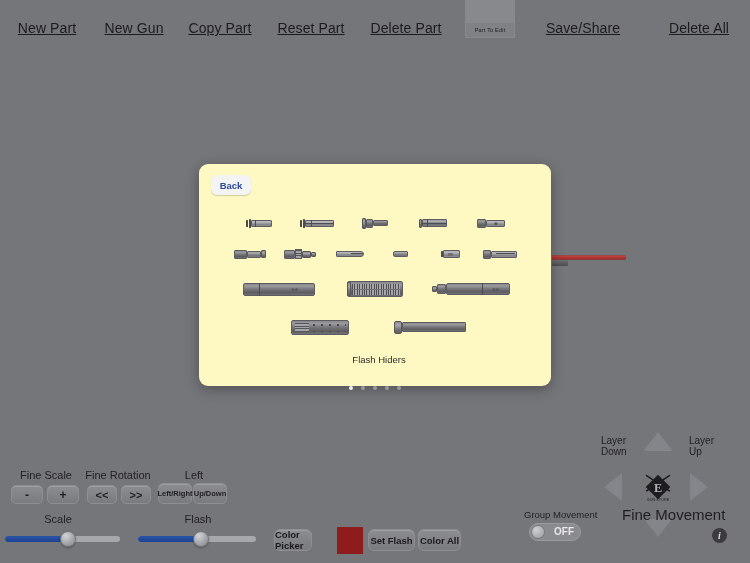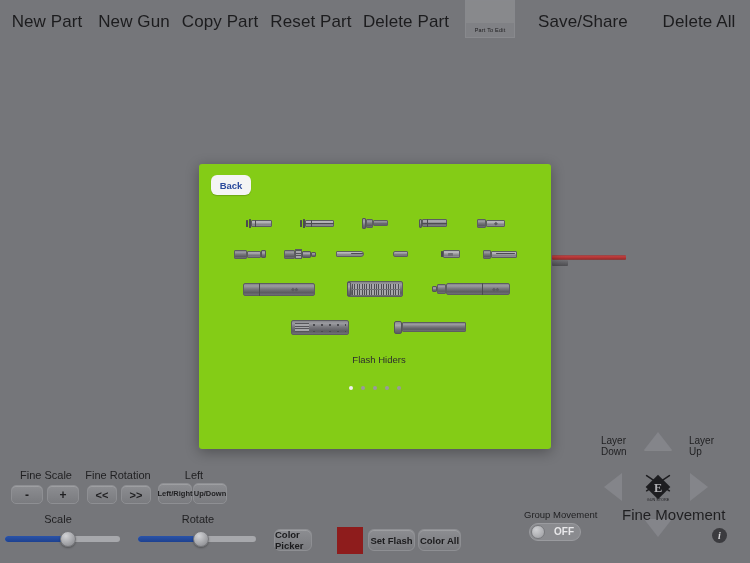--- a/index.html
+++ b/index.html
@@ -10,24 +10,25 @@
     position:relative;
     -webkit-font-smoothing:antialiased;
   }
 
   
   #topbar{
     position:absolute; left:0; top:0; width:750px; height:40px;
     background:#75767a;
   }
   .topbtn{
-    position:absolute; top:12px;
-    font-size:17px; color:#1c1c1e; letter-spacing:.1px;
+    position:absolute; top:20px;
+    font-size:14px; color:#1c1c1e; letter-spacing:.1px;
     white-space:nowrap;
     transform:translateX(-50%);
+    text-decoration:underline;
   }
   #parttoedit{
     position:absolute; left:465px; top:0px; width:50px; height:38px;
     background:#808185; border:1px solid #88898d;
   }
   #parttoedit .swatch{
     width:100%; height:22px; background:#88898c;
   }
   #parttoedit .ptlabel{
     display:block; width:100%; text-align:center;
@@ -42,23 +43,23 @@
     border-radius:1px;
   }
   #bgobj2{
     position:absolute; left:552px; top:260px; width:16px; height:6px;
     background:linear-gradient(to bottom,#6f6f73,#4d4d51);
     border-radius:1px;
   }
 
   
   #modal{
-    position:absolute; left:199px; top:164px; width:352px; height:285px;
-    background:#84cc16;
-    border-radius:3px;
+    position:absolute; left:199px; top:164px; width:352px; height:222px;
+    background:#fef9c3;
+    border-radius:9px;
     box-shadow:0 3px 14px rgba(0,0,0,.32);
   }
   #backbtn{
     position:absolute; left:12px; top:11px;
     width:40px; height:20px;
     background:#f4f4f4; border-radius:6px;
     display:flex; align-items:center; justify-content:center;
     font-size:9.5px; color:#2b4a9c; font-weight:bold;
     box-shadow:0 1px 1px rgba(0,0,0,.18);
     cursor:pointer;
@@ -418,21 +419,21 @@
 <div class="grouplabel" style="left:194px;top:469px">Left</div>
 
 <div class="btn" style="left:11px; top:485px; width:32px;height:19px;font-size:12px">-</div>
 <div class="btn" style="left:47px; top:485px; width:32px;height:19px;font-size:12px">+</div>
 <div class="btn" style="left:87px; top:485px; width:30px;height:19px;font-size:11px">&lt;&lt;</div>
 <div class="btn" style="left:121px;top:485px; width:30px;height:19px;font-size:11px">&gt;&gt;</div>
 <div class="btn" style="left:158px;top:483px; width:34px;height:21px;font-size:7.5px">Left/Right</div>
 <div class="btn" style="left:193px;top:483px; width:34px;height:21px;font-size:7.5px">Up/Down</div>
 
 <div class="grouplabel" style="left:58px; top:513px">Scale</div>
-<div class="grouplabel" style="left:198px;top:513px">Rotate</div>
+<div class="grouplabel" style="left:198px;top:513px">Flash</div>
 
 <div class="slider" style="left:5px; top:536px; width:115px">
   <div class="fill" id="scalefill" style="width: 55%;"></div>
   <div class="knob" id="scaleknob" style="left: 55%;"></div>
 </div>
 <div class="slider" style="left:138px;top:536px; width:118px">
   <div class="fill" id="rotfill" style="width: 53%;"></div>
   <div class="knob" id="rotknob" style="left: 53%;"></div>
 </div>
 

